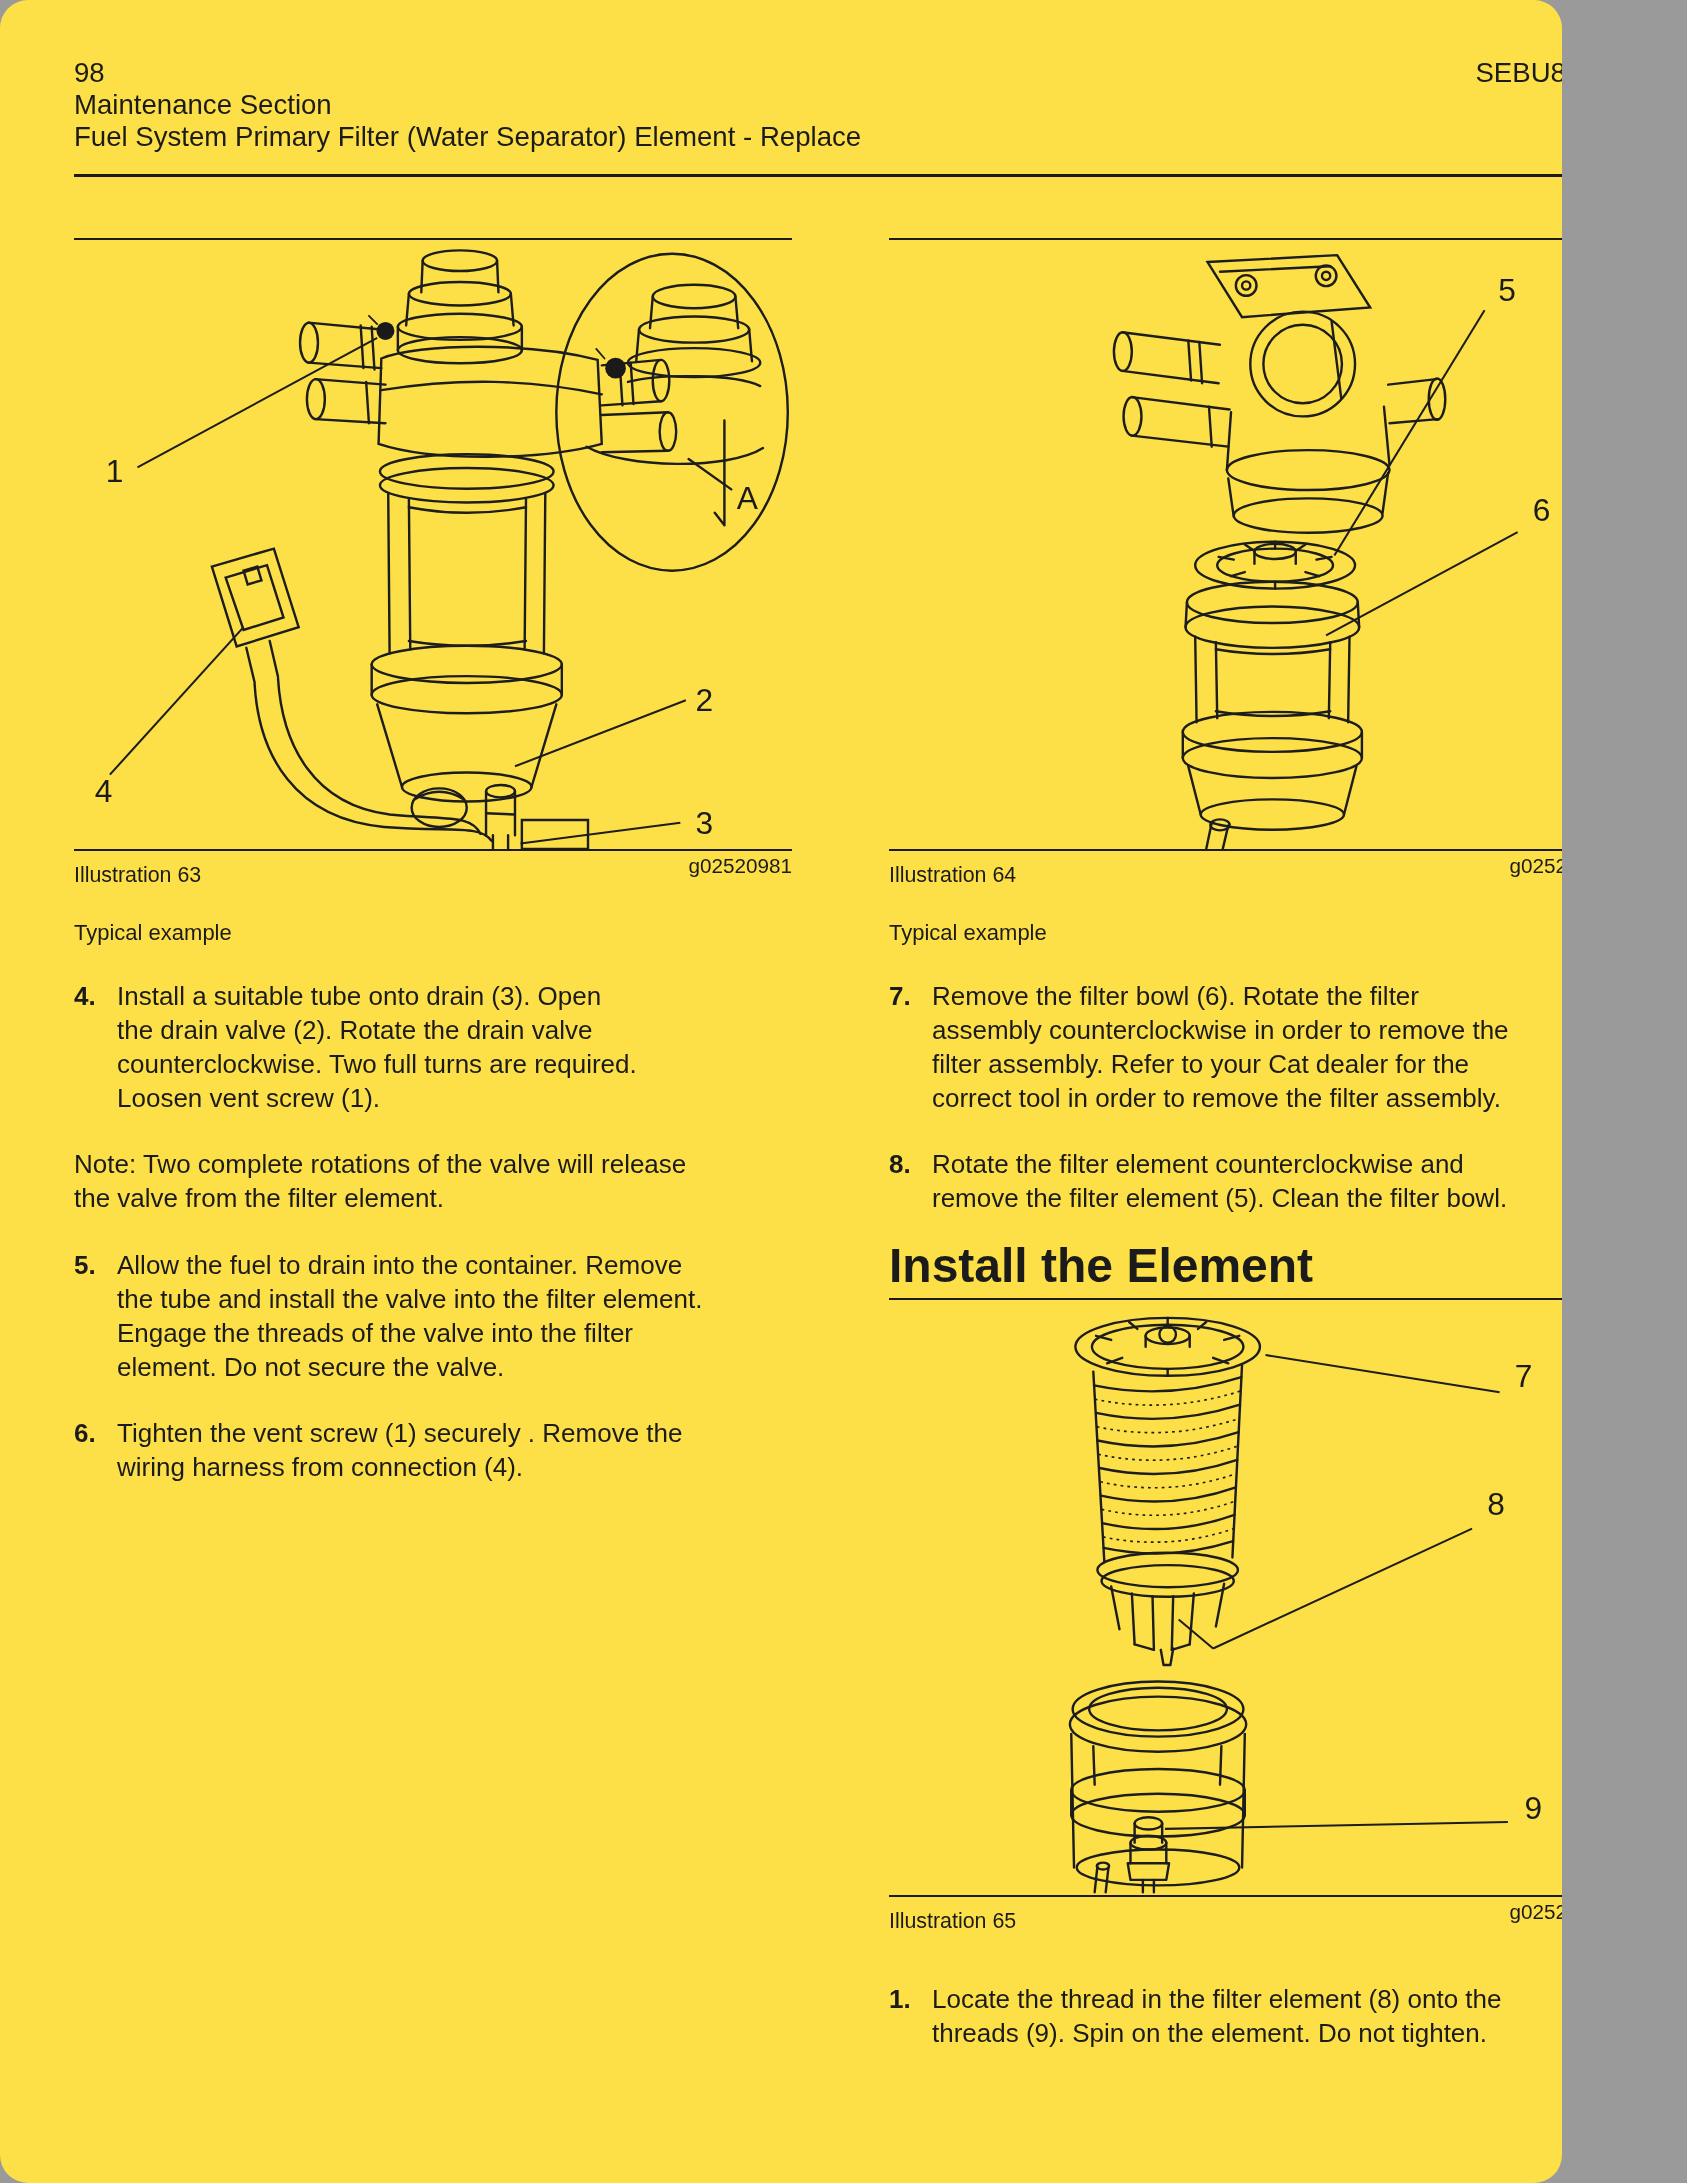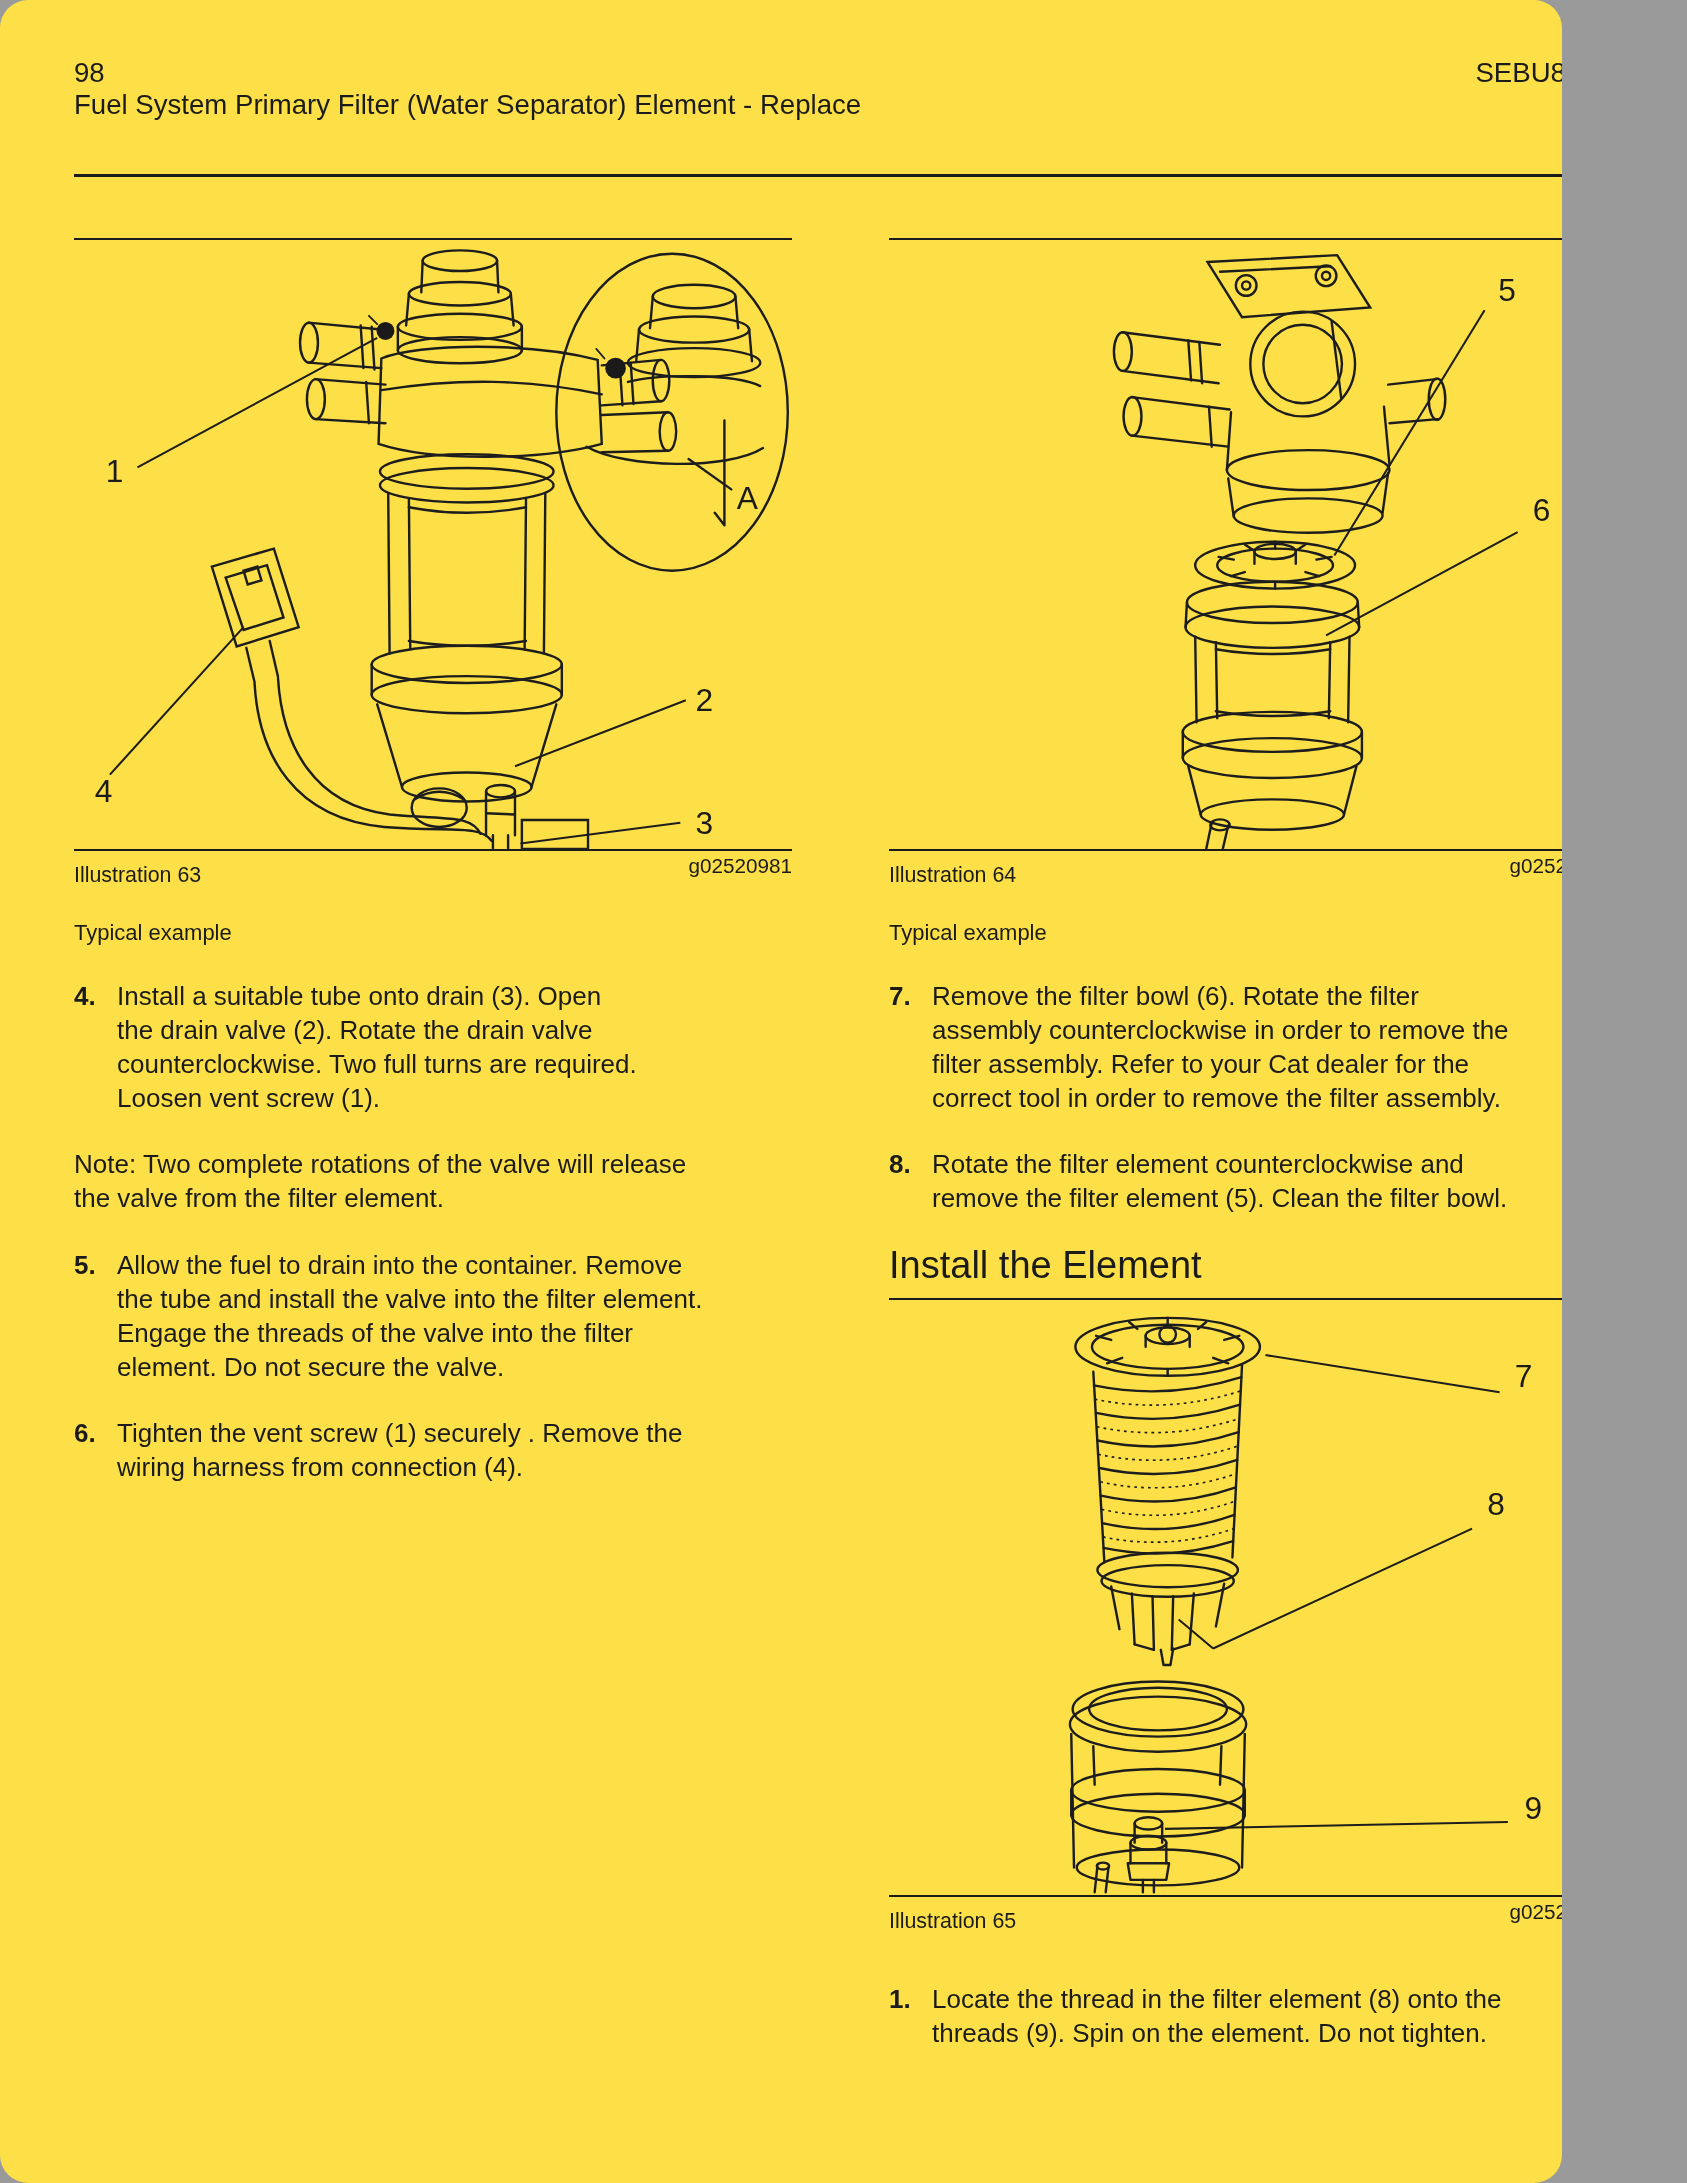--- a/index.html
+++ b/index.html
@@ -24,39 +24,40 @@
   .figcap .label{position:absolute;left:0;top:12px;font-size:21.4px;}
   .typical{font-size:22px;margin-top:17px;}
   
   .step{display:flex;margin-top:33px;font-size:26px;line-height:34px;}
   .step + .step{margin-top:32px;}
   .step .n{width:43px;font-weight:bold;flex:0 0 43px;}
   .step .t{white-space:pre-line;}
   .note{margin-top:32px;font-size:26px;line-height:34px;}
   .note b{font-weight:normal;}
   .note .t{white-space:pre-line;}
-  h2.install{margin:29px 0 0 0;font-size:38px;line-height:43px;font-weight:normal;}
+  h2.install{margin:29px 0 0 0;font-size:48px;line-height:43px;font-weight:bold;}
   
   svg .ln{stroke:#1d1d1d;stroke-width:3.5;fill:none;stroke-linecap:round;}
   svg .thin{stroke:#1d1d1d;stroke-width:2.6;fill:none;stroke-linecap:round;}
   svg .mesh{stroke:#1d1d1d;stroke-width:2.4;fill:none;stroke-dasharray:4 6;}
   svg .dark{fill:#1a1a1a;stroke:none;}
   svg .callout{stroke:#1d1d1d;stroke-width:3;fill:none;}
   svg text{font-family:"Liberation Sans","DejaVu Sans",sans-serif;font-size:46px;fill:#1b1b1b;}
 </style>
 </head>
 <body>
 
 <div class="page">
 
   <div class="header">
     <div class="hrow">
       <span>98</span>
       <span>SEBU8727</span>
     </div>
+    <div class="hline">Maintenance Section</div>
     <div class="hline">Fuel System Primary Filter (Water Separator) Element - Replace</div>
   </div>
   <div class="header-rule"></div>
 
   <div class="col col-left">
 
     <div class="figbox h63">
       <svg viewBox="0 0 1042 884">
         <g class="ln">
 

